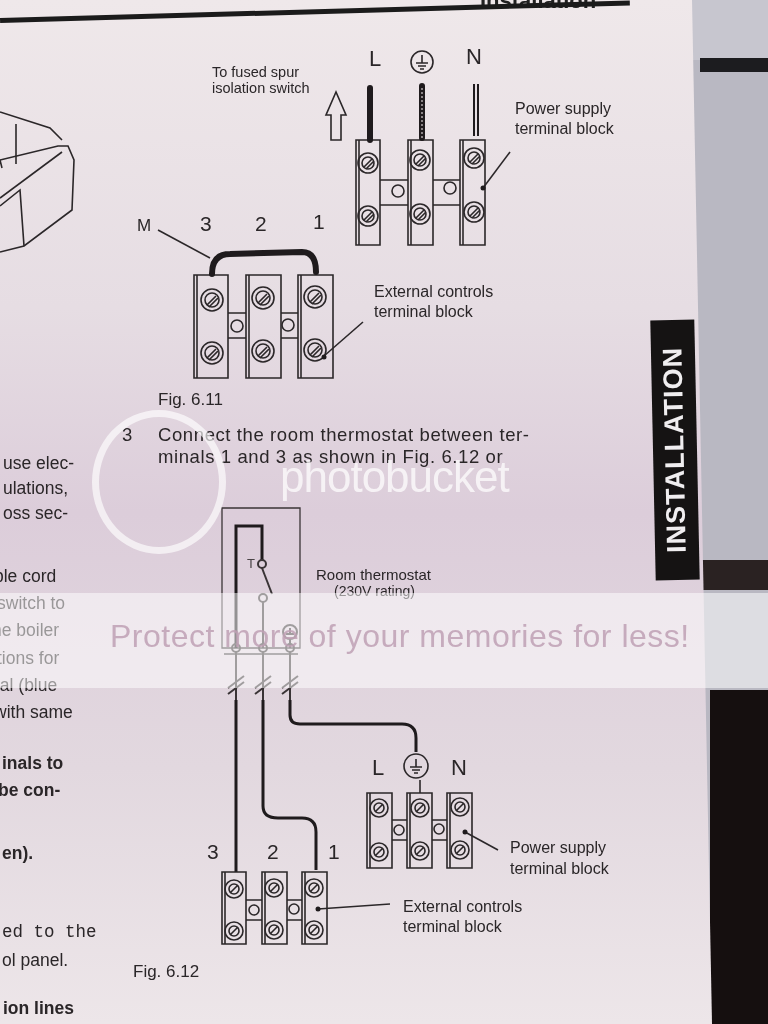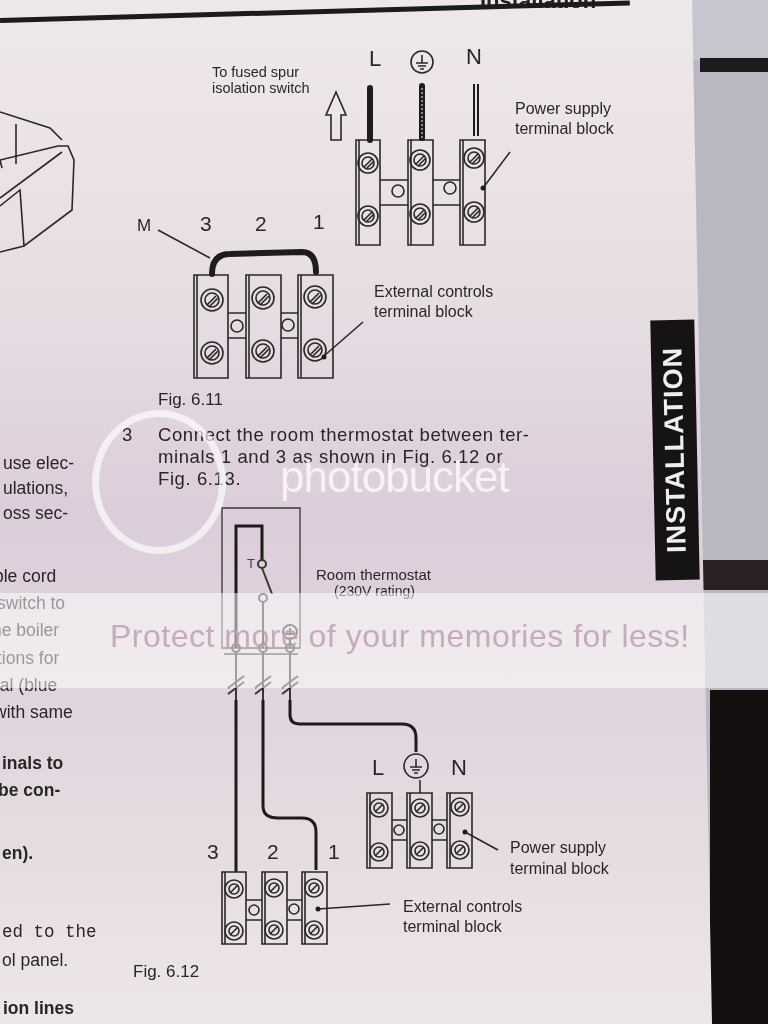--- a/index.html
+++ b/index.html
@@ -143,21 +143,20 @@
   <div class="lbl" style="left:255px;top:212px;font-size:21px;">2</div>
   <div class="lbl" style="left:313px;top:210px;font-size:21px;">1</div>
   <div class="lbl" style="left:374px;top:283px;font-size:16px;">External controls</div>
   <div class="lbl" style="left:374px;top:303px;font-size:16px;">terminal block</div>
   <div class="lbl" style="left:124px;top:390px;font-size:17px;margin-left:34px;">Fig. 6.11</div>
 
   <div class="para">
     <span class="num">3</span>
     <div>Connect the room thermostat between ter-</div>
     <div>minals 1 and 3 as shown in Fig. 6.12 or</div>
-    <div>Fig. 6.13.</div>
   </div>
 
   <svg class="diag" width="768" height="1024">
     <g fill="none" stroke="#3a3436" stroke-width="1.3">
 
       <path d="M222,508 L300,508 L300,648 L222,648 Z"></path>
       <path d="M224,654 L298,654"></path>
     </g>
     <g fill="none" stroke="#1f1b1d" stroke-width="3">
 

